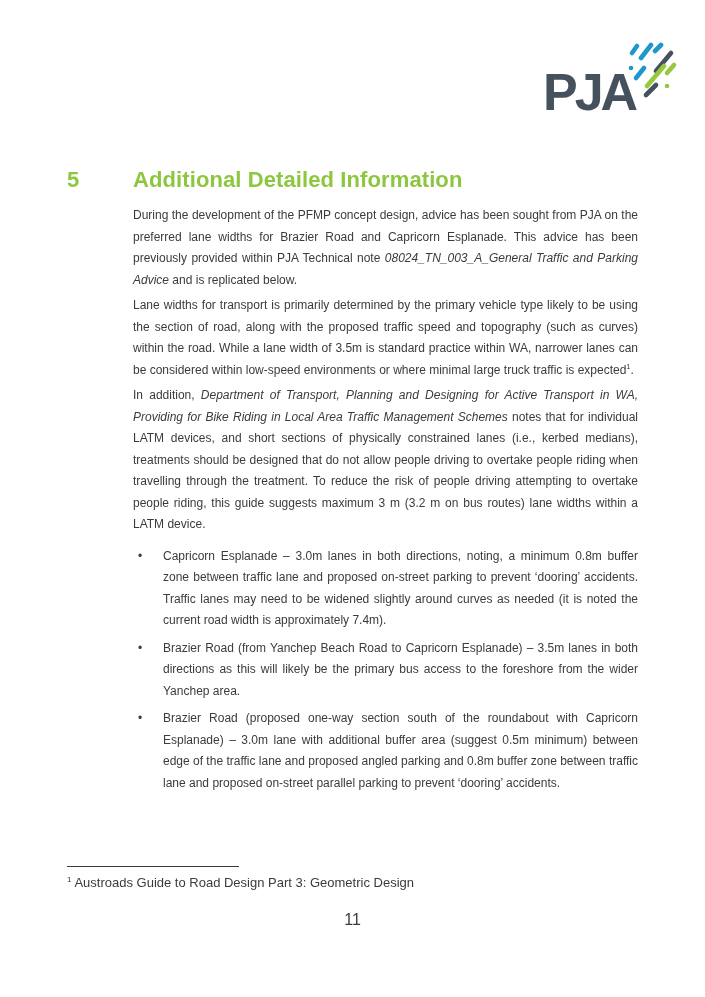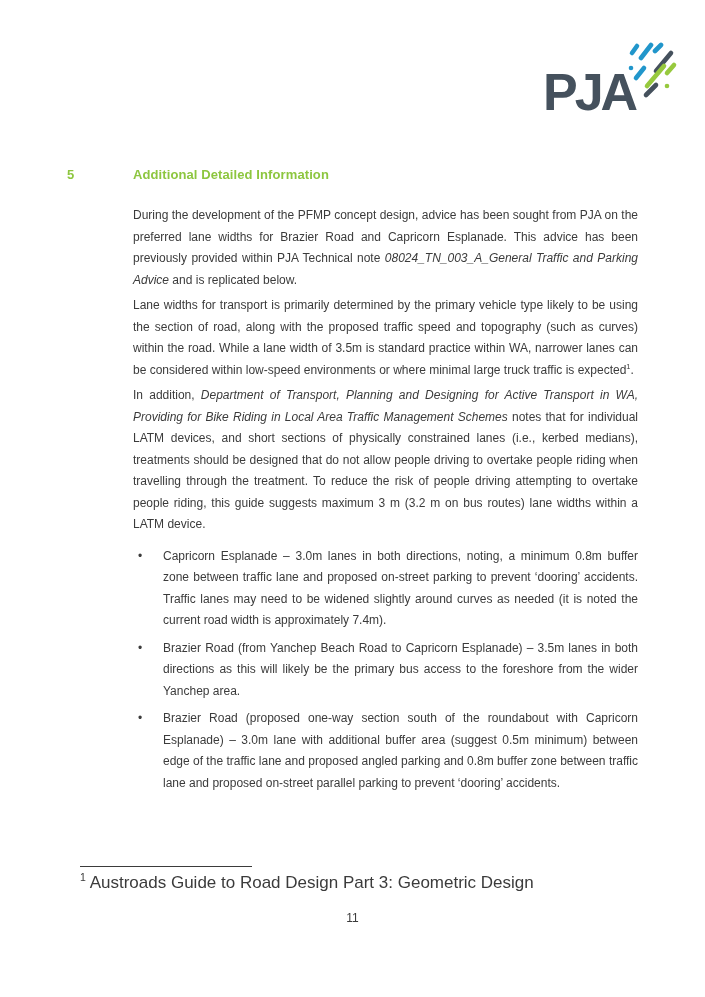--- a/index.html
+++ b/index.html
@@ -37,21 +37,21 @@
   }
   .logo-mark line{stroke-width:4.6;stroke-linecap:round;}
   .logo-mark .lg-b{stroke:var(--brand-blue);}
   .logo-mark .lg-d{stroke:var(--brand-slate);}
   .logo-mark .lg-g{stroke:var(--brand-green);}
   .logo-mark circle.lg-b{fill:var(--brand-blue);stroke:none;}
   .logo-mark circle.lg-g{fill:var(--brand-green);stroke:none;}
   
   .heading{
     position:absolute;left:67px;top:167px;right:67px;
-    font-size:13px;font-weight:700;color:var(--heading-green);
+    font-size:22px;font-weight:700;color:var(--heading-green);
     letter-spacing:0.1px;
   }
   .h-num{display:inline-block;width:66px;}
   
   .content{
     position:absolute;left:133px;top:205px;width:505px;
     font-size:12px;line-height:21.5px;text-align:justify;
   }
   .content p{margin:0 0 4px 0;}
   .content em{font-style:italic;}
@@ -60,30 +60,30 @@
     list-style:none;margin:10px 0 0 0;padding:0;
   }
   ul.bullets li{
     position:relative;padding-left:30px;margin-bottom:6px;text-align:justify;
   }
   .bullet{
     position:absolute;left:5px;top:0;
   }
   
   .footnote{
-    position:absolute;left:80px;top:866px;width:540px;
-    font-size:17px;line-height:17px;
+    position:absolute;left:67px;top:866px;width:540px;
+    font-size:13px;line-height:17px;
   }
   .fn-rule{
     width:172px;height:0;border-top:1.2px solid #3b3b3b;margin-bottom:7px;
   }
   
   .page-number{
     position:absolute;left:0;top:911px;width:705px;
-    text-align:center;font-size:12px;
+    text-align:center;font-size:16px;
   }
 </style>
 </head>
 <body>
 
 <div class="page">
 
   <div class="logo">
     <svg class="logo-mark" viewBox="0 0 50 58" aria-hidden="true">
       <line class="lg-b" x1="5" y1="11" x2="10" y2="4"></line>

